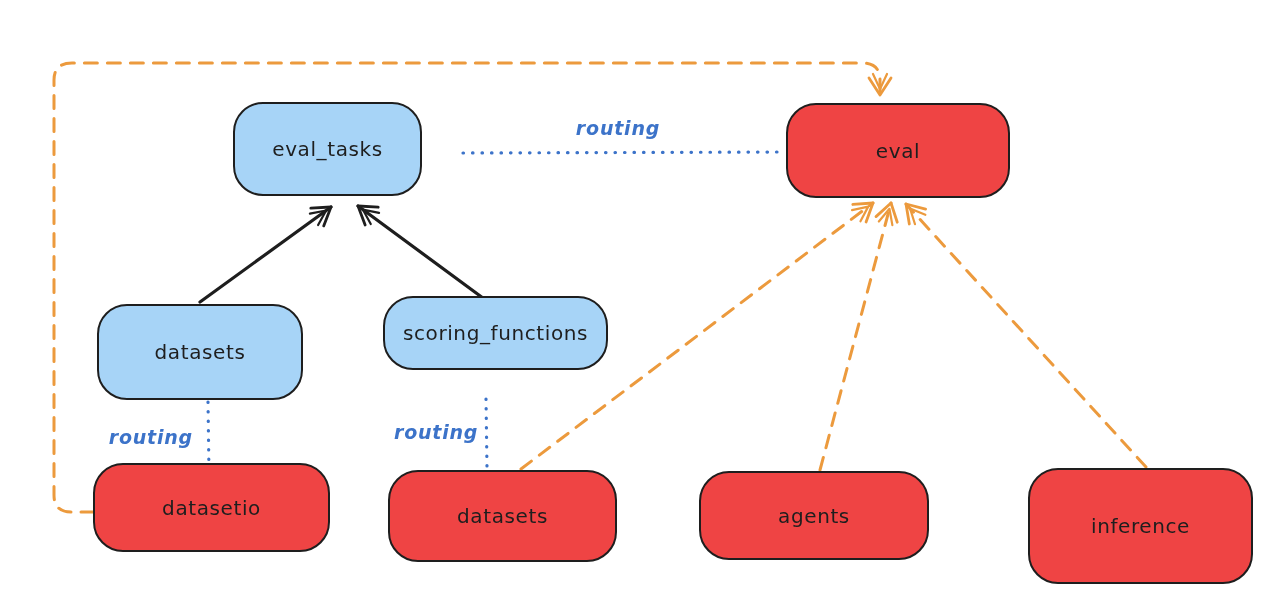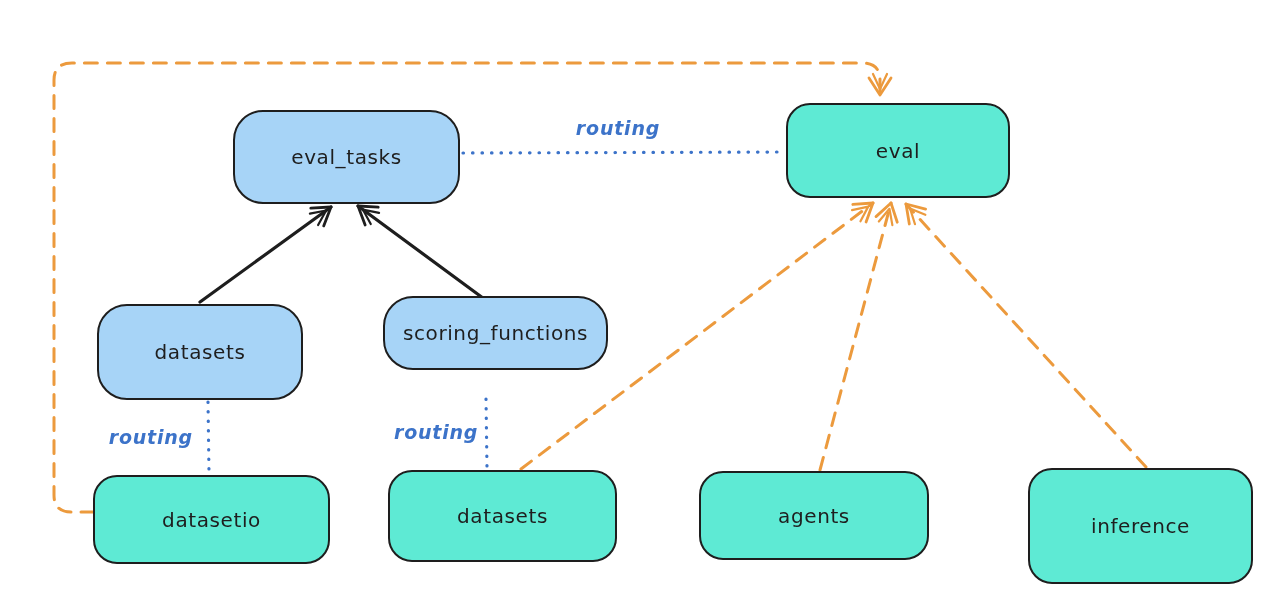--- a/index.html
+++ b/index.html
@@ -26,21 +26,21 @@
     position: absolute;
     z-index: 2;
     border: 2.6px solid #1e1e1e;
     border-radius: 30px;
     display: flex;
     align-items: center;
     justify-content: center;
     box-sizing: border-box;
   }
   .node.blue  { background: #a7d4f7; }
-  .node.green { background: #5eead4; border-radius: 24px; }
+  .node.green { background: #ef4444; }
   .node-label {
     font-size: 20px;
     color: #1e1e1e;
     letter-spacing: 0.6px;
     white-space: nowrap;
   }
   .routing-label {
     position: absolute;
     z-index: 2;
     font-size: 19px;
@@ -77,37 +77,37 @@
     <path d="M 463 153 L 784 152" fill="none" stroke="#3c73c9" stroke-width="3.2" stroke-linecap="round" stroke-dasharray="0.5 9"></path>
     <path d="M 208 402 L 209 473" fill="none" stroke="#3c73c9" stroke-width="3.2" stroke-linecap="round" stroke-dasharray="0.5 9"></path>
     <path d="M 486 399 L 487 468" fill="none" stroke="#3c73c9" stroke-width="3.2" stroke-linecap="round" stroke-dasharray="0.5 9"></path>
 
     <path d="M 94 512 L 71 512 Q 54 512 54 495 L 54 80 Q 54 63 72 63 L 862 63 Q 880 63 880 80 L 880 95" fill="none" stroke="#ec9a3d" stroke-width="3" stroke-linecap="round" stroke-dasharray="13 10" marker-end="url(#ah-orange)"></path>
     <path d="M 521 469 L 873 203" fill="none" stroke="#ec9a3d" stroke-width="3" stroke-linecap="round" stroke-dasharray="13 10" marker-end="url(#ah-orange)"></path>
     <path d="M 820 470 L 891 203" fill="none" stroke="#ec9a3d" stroke-width="3" stroke-linecap="round" stroke-dasharray="13 10" marker-end="url(#ah-orange)"></path>
     <path d="M 1146 467 L 906 204" fill="none" stroke="#ec9a3d" stroke-width="3" stroke-linecap="round" stroke-dasharray="13 10" marker-end="url(#ah-orange)"></path>
   </svg>
 
-  <div class="node blue" style="left:233px; top:110px; width:227px; height:94px">
+  <div class="node blue" style="left:233px; top:102px; width:189px; height:94px">
     <span class="node-label">eval_tasks</span>
   </div>
 
   <div class="node green" style="left:786px; top:103px; width:224px; height:95px">
     <span class="node-label">eval</span>
   </div>
 
   <div class="node blue" style="left:97px; top:304px; width:206px; height:96px">
     <span class="node-label">datasets</span>
   </div>
 
   <div class="node blue" style="left:383px; top:296px; width:225px; height:74px">
     <span class="node-label">scoring_functions</span>
   </div>
 
-  <div class="node green" style="left:93px; top:475px; width:237px; height:89px">
+  <div class="node green" style="left:93px; top:463px; width:237px; height:89px">
     <span class="node-label">datasetio</span>
   </div>
 
   <div class="node green" style="left:388px; top:470px; width:229px; height:92px">
     <span class="node-label">datasets</span>
   </div>
 
   <div class="node green" style="left:699px; top:471px; width:230px; height:89px">
     <span class="node-label">agents</span>
   </div>

